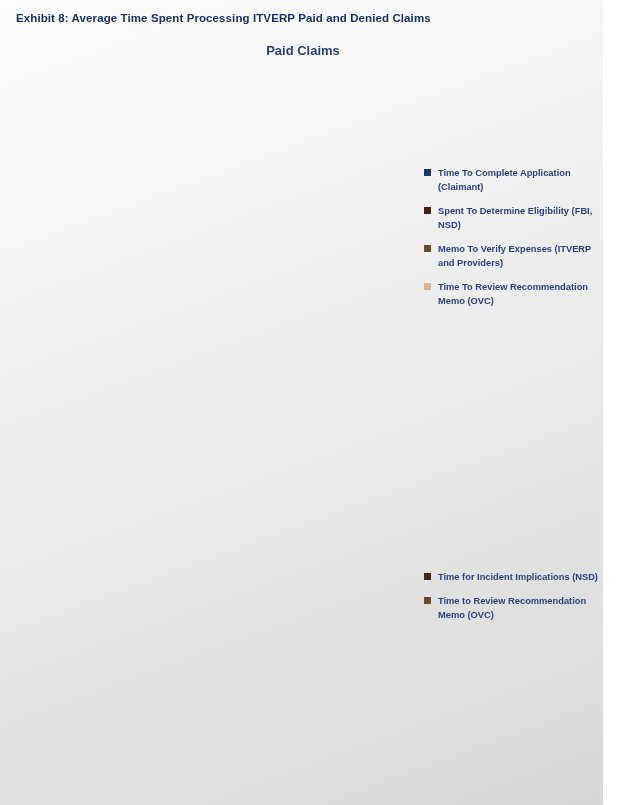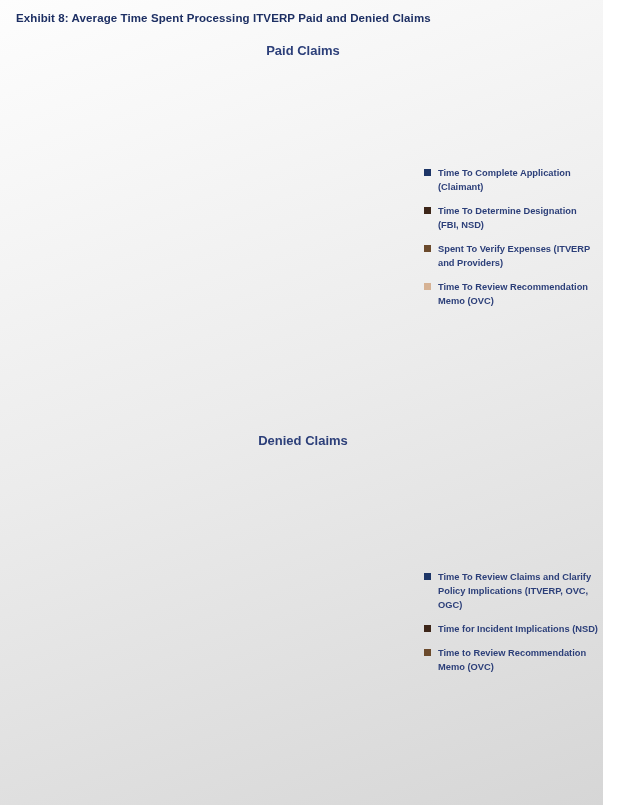--- a/index.html
+++ b/index.html
@@ -70,40 +70,35 @@
   <div class="subtitle" id="sub1">Paid Claims</div>
 
 
   <div class="legend" id="legend1">
       <div class="legend-item">
         <span class="swatch" style="background: rgb(29, 53, 102);"></span>
         <span class="legend-label">Time To Complete Application (Claimant)</span>
       </div>
       <div class="legend-item">
         <span class="swatch" style="background: rgb(61, 38, 25);"></span>
-        <span class="legend-label">Time To Determine Designation (FBI, NSD)</span>
+        <span class="legend-label">Spent To Determine Eligibility (FBI, NSD)</span>
       </div>
       <div class="legend-item">
         <span class="swatch" style="background: rgb(107, 74, 44);"></span>
-        <span class="legend-label">Spent To Verify Expenses (ITVERP and Providers)</span>
+        <span class="legend-label">Memo To Verify Expenses (ITVERP and Providers)</span>
       </div>
       <div class="legend-item">
         <span class="swatch" style="background: rgb(214, 178, 148);"></span>
         <span class="legend-label">Time To Review Recommendation Memo (OVC)</span>
       </div>
     </div>
 
-  <div class="subtitle" id="sub2">Denied Claims</div>
 
 
   <div class="legend" id="legend2">
-      <div class="legend-item">
-        <span class="swatch" style="background: rgb(29, 53, 102);"></span>
-        <span class="legend-label">Time To Review Claims and Clarify Policy Implications (ITVERP, OVC, OGC)</span>
-      </div>
       <div class="legend-item">
         <span class="swatch" style="background: rgb(61, 38, 25);"></span>
         <span class="legend-label">Time for Incident Implications (NSD)</span>
       </div>
       <div class="legend-item">
         <span class="swatch" style="background: rgb(107, 74, 44);"></span>
         <span class="legend-label">Time to Review Recommendation Memo (OVC)</span>
       </div>
     </div>
 </div>

